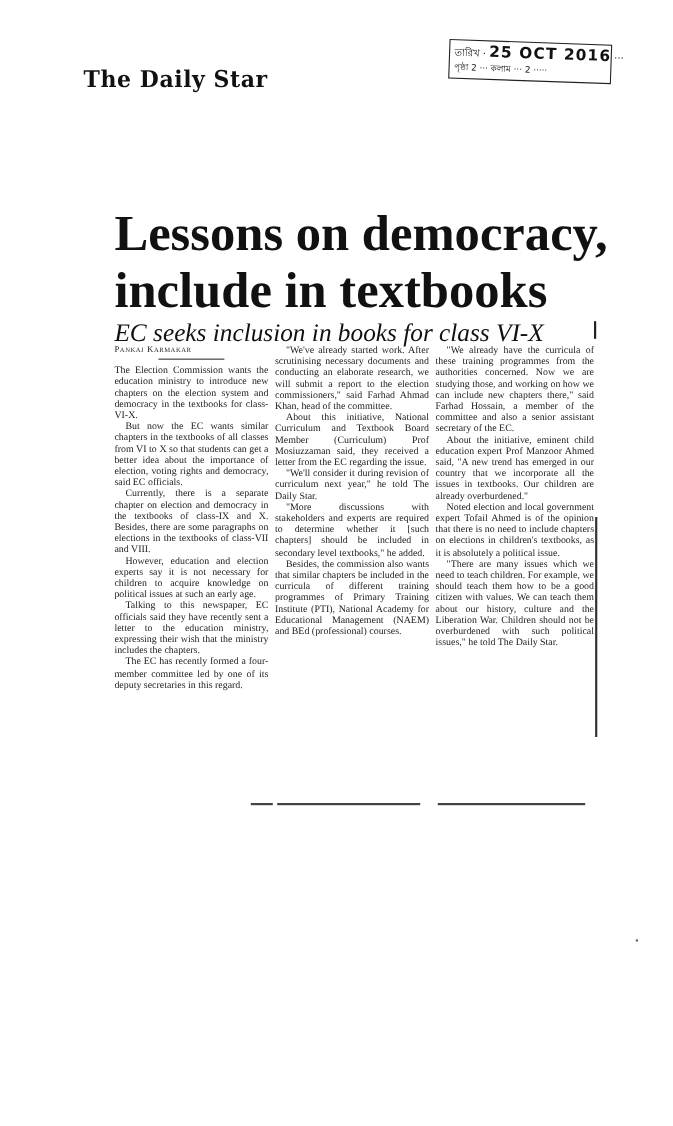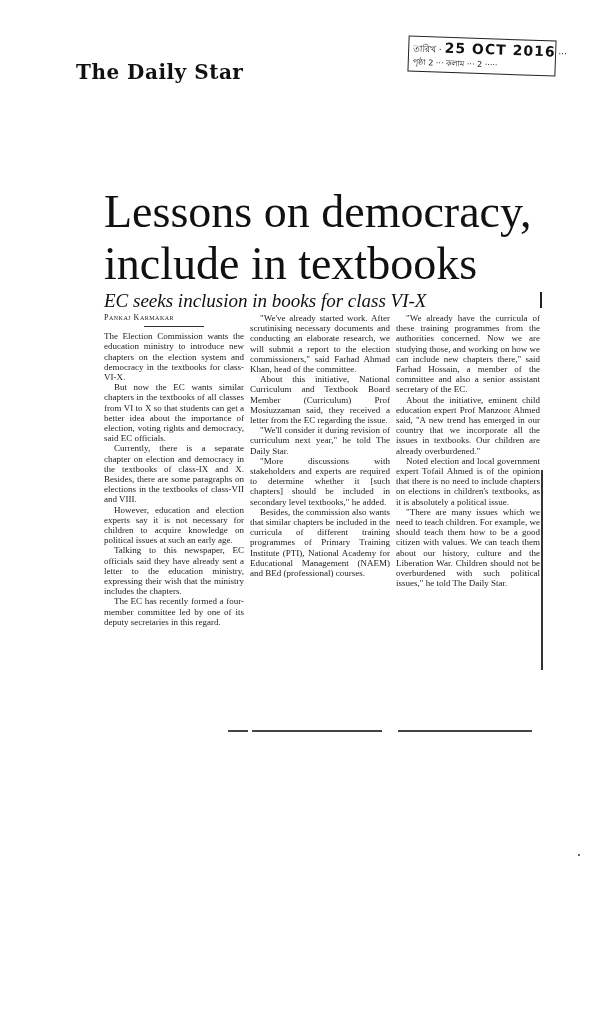--- a/index.html
+++ b/index.html
@@ -18,26 +18,26 @@
       border: 1.5px solid #222; transform: rotate(2deg);
       font-family: "DejaVu Sans", sans-serif; font-size: 9px; color: #111;
       padding: 2px 4px; box-sizing: border-box;
     }
     .stamp .row1 { font-size: 9px; white-space: nowrap; }
     .stamp .row1 .date { font-size: 14px; font-weight: bold; letter-spacing: 1px; }
     .stamp .row2 { font-size: 8px; white-space: nowrap; margin-top: -1px; }
     .headline {
       position: absolute; left: 104px; top: 186px; width: 460px;
       font-family: "Liberation Serif", serif; font-size: 46px; line-height: 52px;
-      color: #111; letter-spacing: 0px; font-weight: normal;
+      color: #111; letter-spacing: 0px; font-weight: bold;
     }
     .subhead {
       position: absolute; left: 104px; top: 290px;
       font-family: "Liberation Serif", serif; font-style: italic;
-      font-size: 19px; color: #111;
+      font-size: 23px; color: #111;
     }
     .vbar-right { position: absolute; left: 540px; top: 292px; width: 1.5px; height: 16px; background: #222; }
     .col {
       position: absolute; top: 313px; width: 140px;
       font-size: 9px; line-height: 10.2px; text-align: justify; color: #1a1a1a;
     }
     .col p { margin: 0; text-indent: 10px; }
     .col p.noindent { text-indent: 0; }
     .byline {
       font-size: 8px; letter-spacing: 0.5px; font-variant: small-caps;
@@ -82,21 +82,21 @@
 <div class="subhead">EC seeks inclusion in books for class VI-X</div>
 <div class="vbar-right"></div>
 
 <div class="col" id="col1">
   <p class="byline">Pankaj Karmakar</p>
   <div class="byline-rule"></div>
   <p class="noindent">The Election Commission wants the education ministry to introduce new chapters on the election system and democracy in the textbooks for class-VI-X.</p>
   <p>But now the EC wants similar chapters in the textbooks of all classes from VI to X so that students can get a better idea about the importance of election, voting rights and democracy, said EC officials.</p>
   <p>Currently, there is a separate chapter on election and democracy in the textbooks of class-IX and X. Besides, there are some paragraphs on elections in the textbooks of class-VII and VIII.</p>
   <p>However, education and election experts say it is not necessary for children to acquire knowledge on political issues at such an early age.</p>
-  <p>Talking to this newspaper, EC officials said they have already sent a letter to the education ministry, expressing their wish that the ministry includes the chapters.</p>
+  <p>Talking to this newspaper, EC officials said they have recently sent a letter to the education ministry, expressing their wish that the ministry includes the chapters.</p>
   <p>The EC has recently formed a four-member committee led by one of its deputy secretaries in this regard.</p>
 </div>
 
 <div class="col" id="col2">
   <p>"We've already started work. After scrutinising necessary documents and conducting an elaborate research, we will submit a report to the election commissioners," said Farhad Ahmad Khan, head of the committee.</p>
   <p>About this initiative, National Curriculum and Textbook Board Member (Curriculum) Prof Mosiuzzaman said, they received a letter from the EC regarding the issue.</p>
   <p>"We'll consider it during revision of curriculum next year," he told The Daily Star.</p>
   <p>"More discussions with stakeholders and experts are required to determine whether it [such chapters] should be included in secondary level textbooks," he added.</p>
   <p>Besides, the commission also wants that similar chapters be included in the curricula of different training programmes of Primary Training Institute (PTI), National Academy for Educational Management (NAEM) and BEd (professional) courses.</p>
 </div>

